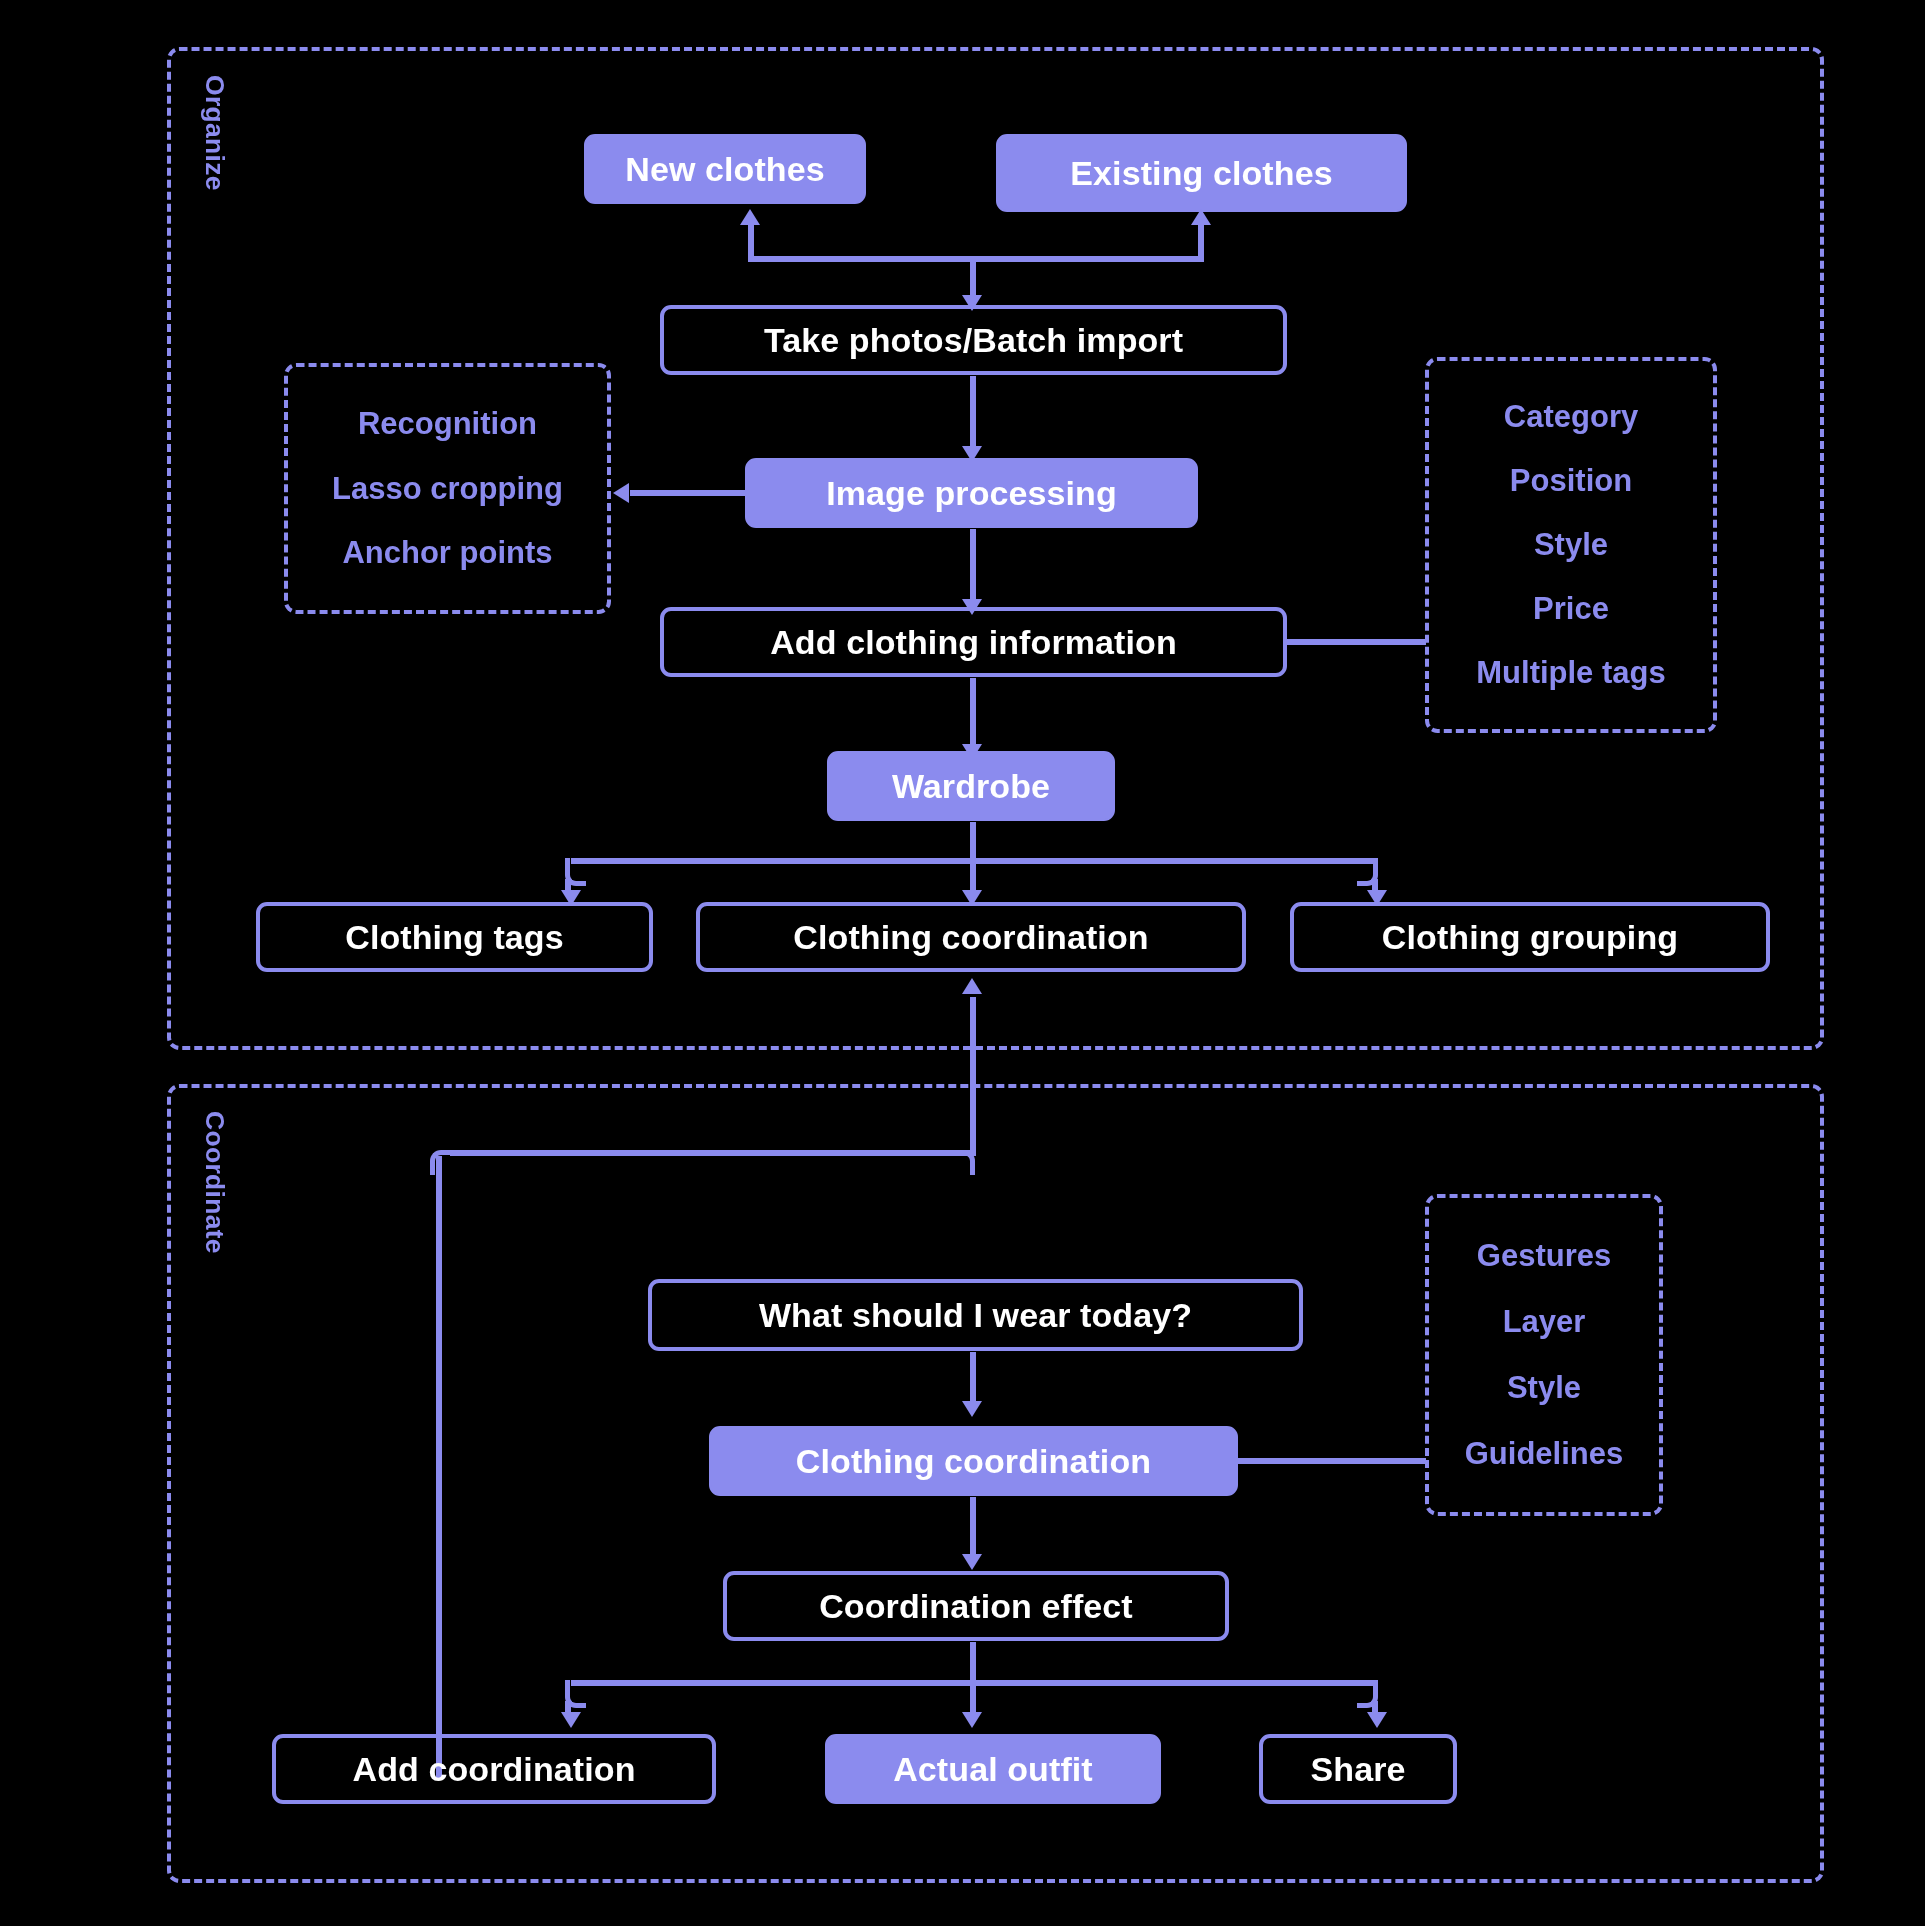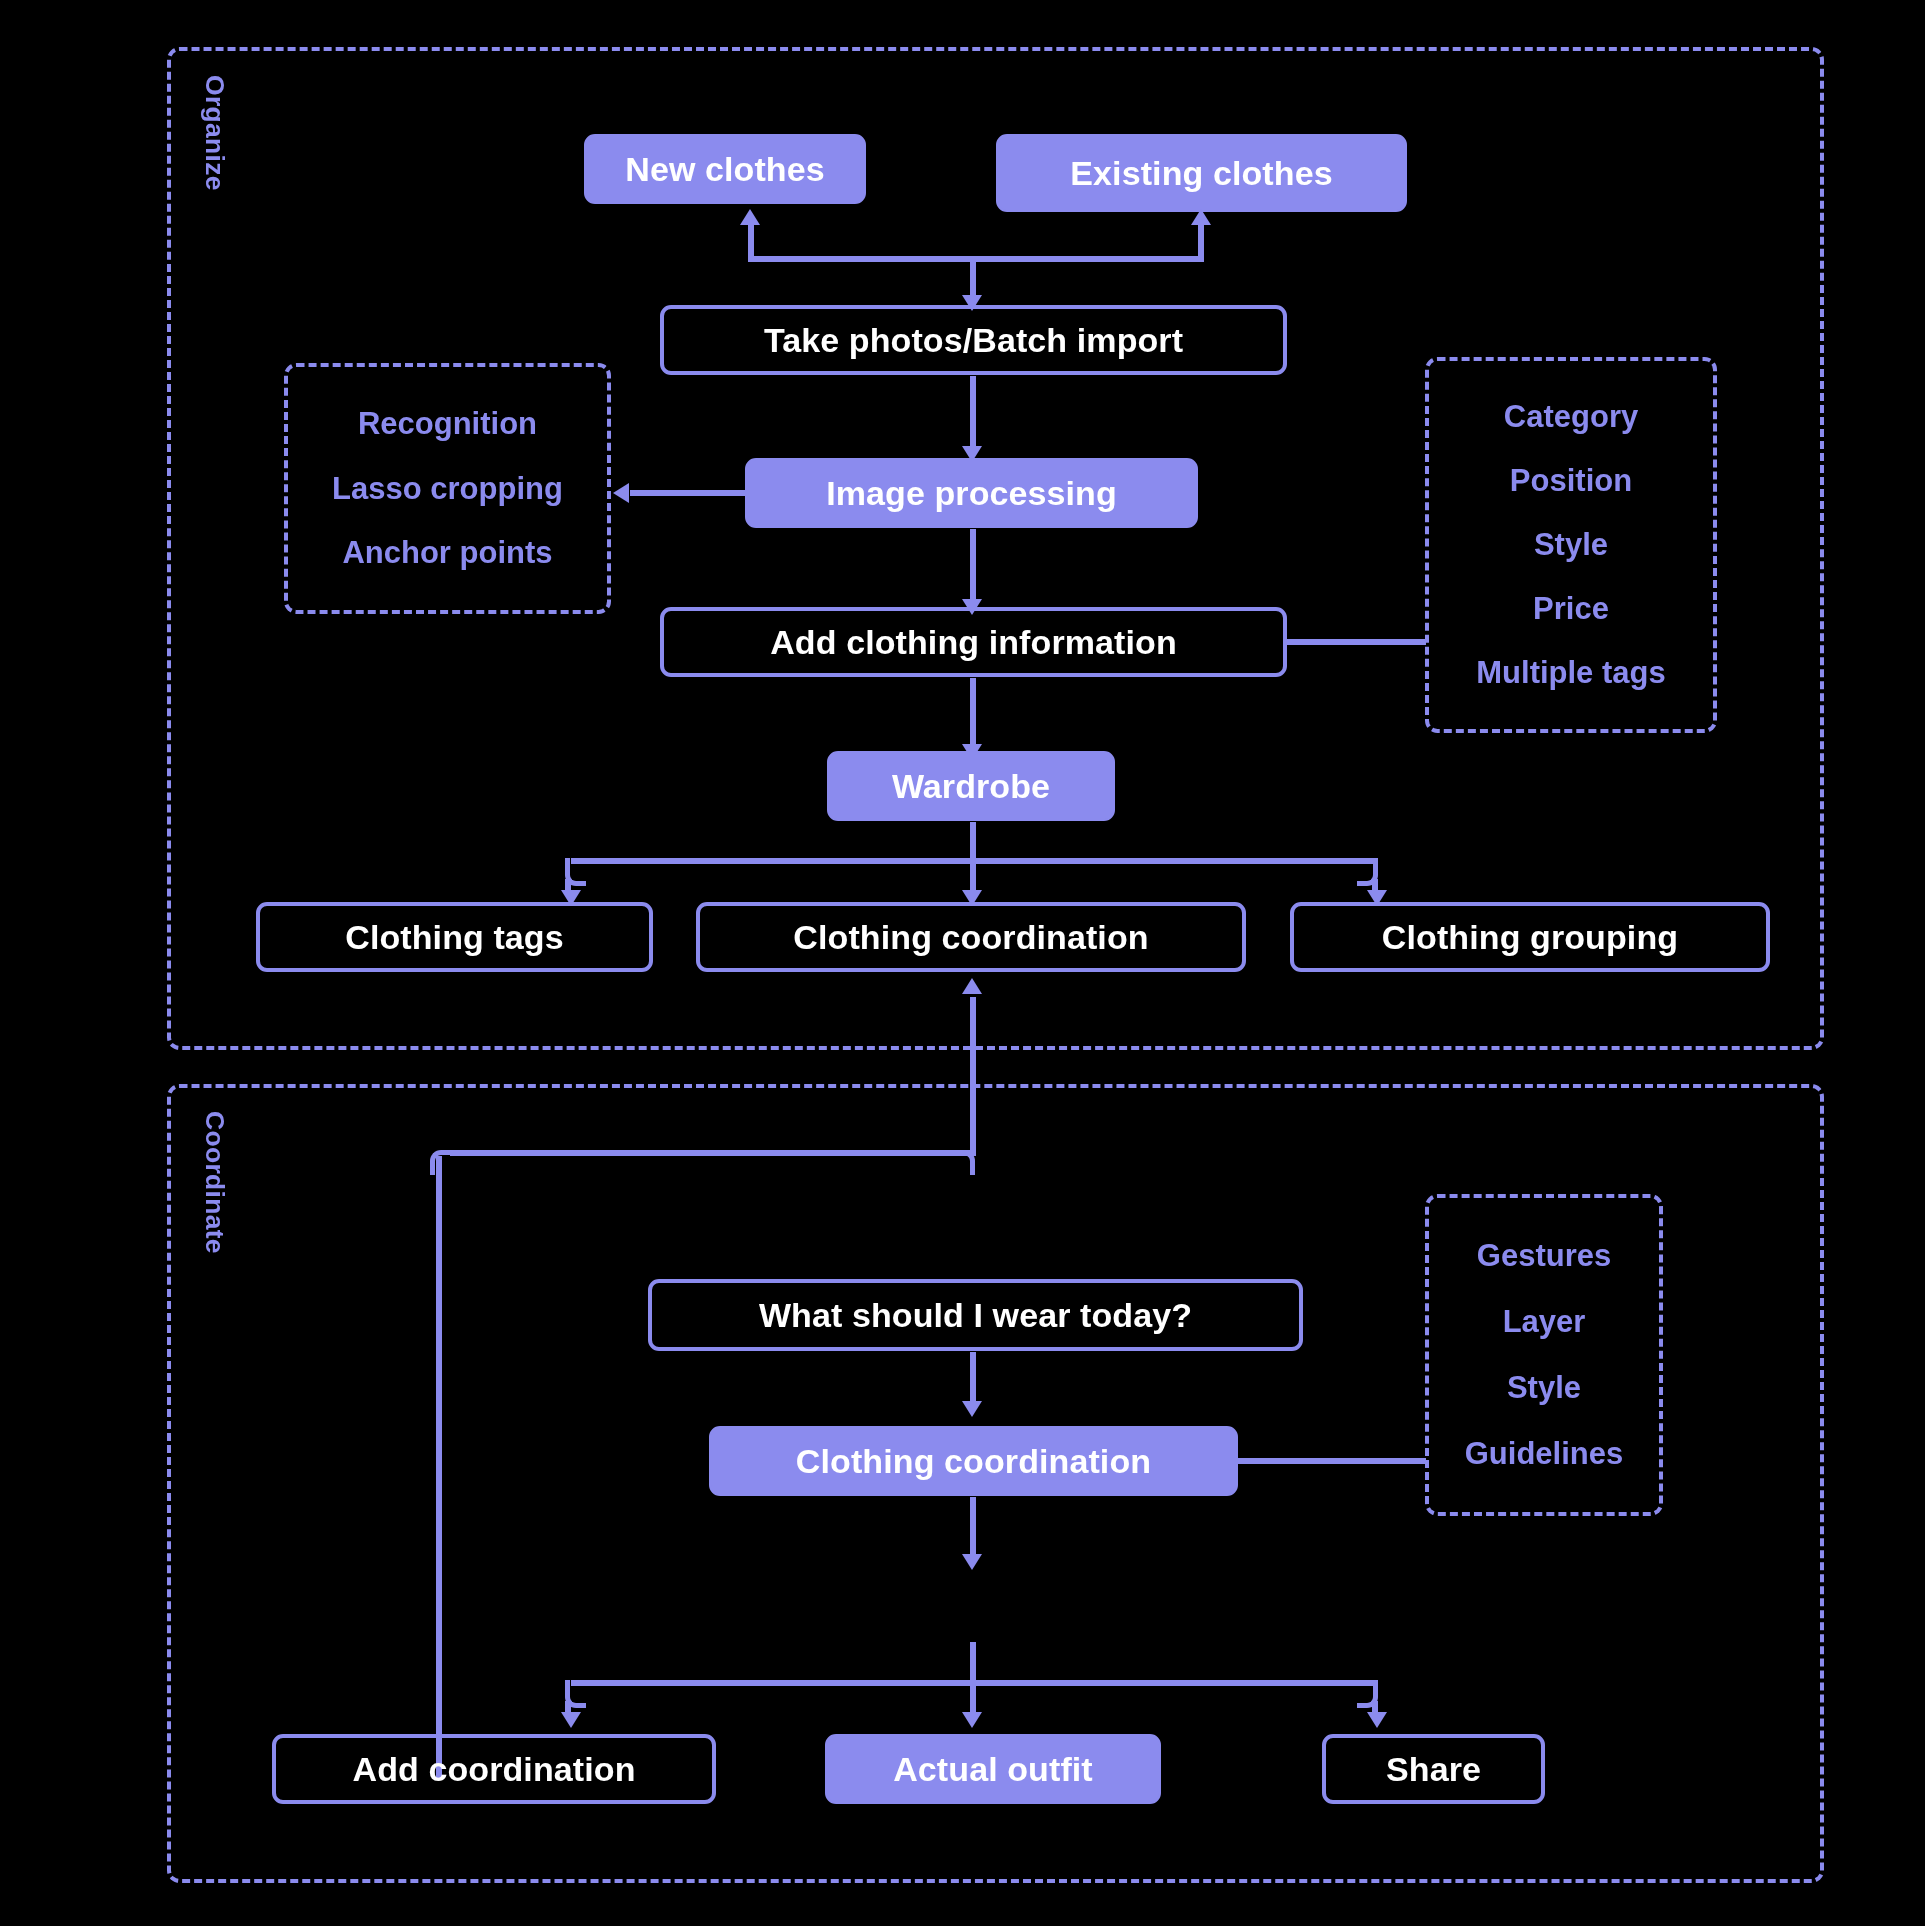--- a/index.html
+++ b/index.html
@@ -134,30 +134,31 @@
   <div class="panel" style="left:1425px;top:1194px;width:238px;height:322px;">
     <span>Gestures</span>
     <span>Layer</span>
     <span>Style</span>
     <span>Guidelines</span>
   </div>
 
   <div class="edge v" style="left:970px;top:1497px;height:63px;"></div>
   <div class="arrow down" style="left:962px;top:1554px;"></div>
 
+  <div class="node outline" style="left:723px;top:1571px;width:506px;height:70px;">Coordination effect</div>
 
   <div class="edge v" style="left:970px;top:1642px;height:40px;"></div>
   <div class="edge h" style="left:571px;top:1680px;width:806px;"></div>
   <div class="corner c-bl" style="left:565px;top:1680px;width:21px;height:28px;"></div>
   <div class="corner c-br" style="left:1357px;top:1680px;width:21px;height:28px;"></div>
   <div class="edge v" style="left:565px;top:1701px;height:16.7px;"></div>
   <div class="edge v" style="left:970px;top:1680px;height:38px;"></div>
   <div class="edge v" style="left:1372px;top:1701px;height:16.7px;"></div>
   <div class="arrow down" style="left:561px;top:1712px;"></div>
   <div class="arrow down" style="left:962px;top:1712px;"></div>
   <div class="arrow down" style="left:1367px;top:1712px;"></div>
 
   <div class="node outline" style="left:272px;top:1734px;width:444px;height:70px;">Add coordination</div>
   <div class="node filled" style="left:804px;top:1734px;width:336px;height:70px;margin-left:21px;">Actual outfit</div>
-  <div class="node outline" style="left:1322px;top:1734px;width:223px;height:70px;">Share</div>
+  <div class="node outline" style="left:1259px;top:1734px;width:198px;height:70px;">Share</div>
 
 </div>
 
 
 </body></html>

